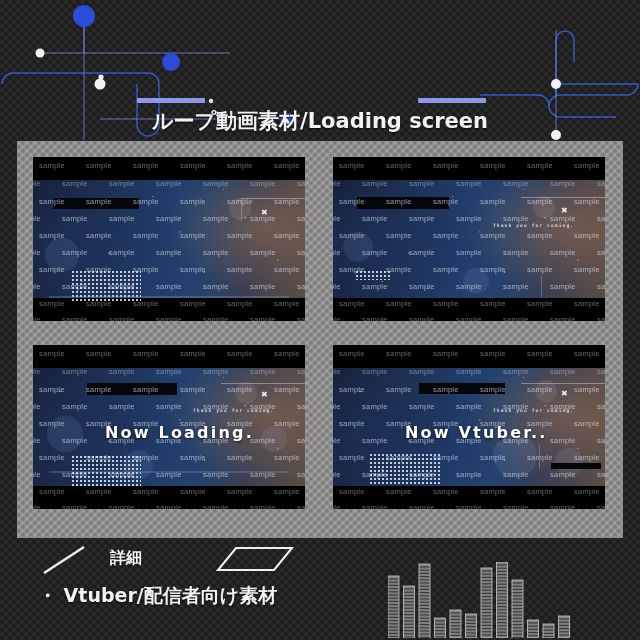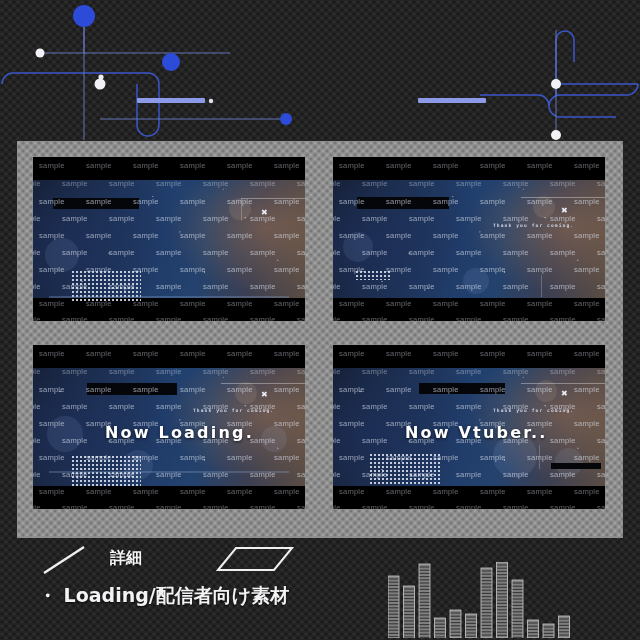--- a/index.html
+++ b/index.html
@@ -161,20 +161,21 @@
     <circle cx="100" cy="84" r="5.5" fill="#f2f2f6"></circle>
     <circle cx="101" cy="77" r="2.6" fill="#eceef5"></circle>
     <circle cx="556" cy="84" r="5" fill="#f2f2f6"></circle>
     <circle cx="556" cy="135" r="5" fill="#f2f2f6"></circle>
     <circle cx="211" cy="101" r="2.2" fill="#dfe3f0"></circle>
   </svg>
 
   <div class="blue-underline" style="left:137px;top:98px;width:68px;"></div>
   <div class="blue-underline" style="left:418px;top:98px;width:68px;"></div>
 
+  <div id="subtitle">ループ動画素材/Loading screen</div>
 
   <div id="plate">
 
     <div class="preview" id="p1">
       <div class="vid">
         <div class="sky">
           <div class="stars"></div>
           <div class="bokeh" style="left:12px;top:58px;width:34px;height:34px;"></div>
           <div class="bokeh" style="left:196px;top:18px;width:22px;height:22px;background:rgba(235,200,160,.12);"></div>
         </div>
@@ -520,21 +521,21 @@
 
   </div>
 
   <svg class="shapes" viewBox="0 0 260 40">
     <line x1="4" y1="33" x2="44" y2="7" stroke="#f0f0f2" stroke-width="2.4"></line>
     <path d="M178,30 L196,8 L252,8 L234,30 Z" fill="none" stroke="#f0f0f2" stroke-width="2"></path>
   </svg>
   <div id="detail-label">詳細</div>
 
   <div class="bullets">
-    <div>・ Loading/配信者向け素材</div>
+    <div>・ Vtuber/配信者向け素材</div>
   </div>
 
   <svg class="eq" viewBox="0 0 186 76">
       <g>
         <rect x="0" y="14" width="11" height="62" fill="#7e7e7e" stroke="#c9c9c9" stroke-width="0.8"></rect>
         <line x1="0.6" x2="10.4" y1="17" y2="17" stroke="#2c2c2c" stroke-width="1.1" opacity="0.85"></line>
         <line x1="0.6" x2="10.4" y1="20.2" y2="20.2" stroke="#2c2c2c" stroke-width="1.1" opacity="0.85"></line>
         <line x1="0.6" x2="10.4" y1="23.4" y2="23.4" stroke="#2c2c2c" stroke-width="1.1" opacity="0.85"></line>
         <line x1="0.6" x2="10.4" y1="26.599999999999998" y2="26.599999999999998" stroke="#2c2c2c" stroke-width="1.1" opacity="0.85"></line>
         <line x1="0.6" x2="10.4" y1="29.799999999999997" y2="29.799999999999997" stroke="#2c2c2c" stroke-width="1.1" opacity="0.85"></line>

